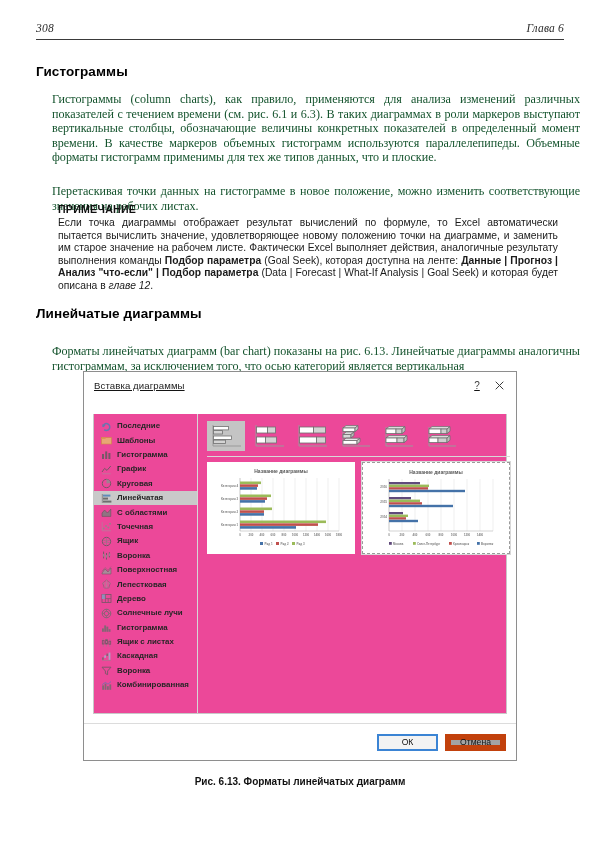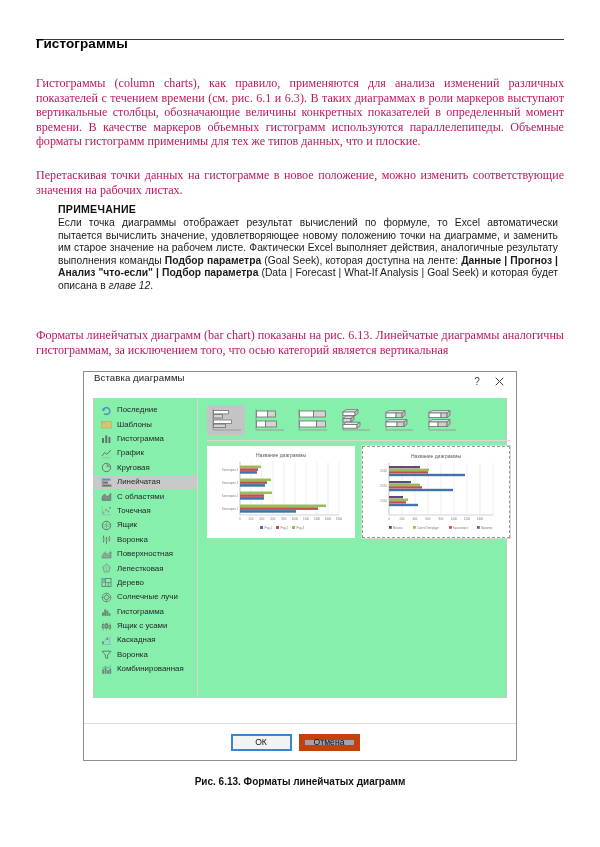--- a/index.html
+++ b/index.html
@@ -48,32 +48,32 @@
   
   h2.sec {
     position: absolute;
     margin: 0;
     font-family: "Liberation Sans", "DejaVu Sans", sans-serif;
     font-weight: bold;
     font-size: 13.5px;
     color: #000;
     letter-spacing: .1px;
   }
-  #h-hist { left: 36px; top: 36px; }
+  #h-hist { left: 36px; top: 64px; }
   #h-bar  { left: 36px; top: 306px; }
 
   
   p.body {
     position: absolute;
-    margin: 0;
+    margin: 16px;
     width: 528px;
     font-size: 12.1px;
     line-height: 14.6px;
     text-align: justify;
-    color: #be185d;
+    color: #14532d;
   }
   #p1 { left: 36px; top: 76px; }
   #p2 { left: 36px; top: 168px; }
   #p3 { left: 36px; top: 328px; }
 
   
   .note {
     position: absolute;
     left: 58px; top: 203px;
     width: 500px;
@@ -111,22 +111,24 @@
     border: 1px solid #8e8e8e;
     box-sizing: border-box;
     font-family: "Liberation Sans", "DejaVu Sans", sans-serif;
     box-shadow: 0 0 0 0 rgba(0,0,0,0);
   }
   .dlg-titlebar {
     position: relative;
     height: 26px;
     border-bottom: 0;
     display: flex;
+    align-items: center;
     padding: 0 6px 0 10px;
     background: #fff;
+    text-decoration: underline;
   }
   .dlg-title {
     font-size: 9.6px;
     color: #1b1b1b;
     flex: 1;
     letter-spacing: .1px;
   }
   .titlebtn {
     width: 22px; height: 18px;
     display: flex; align-items: center; justify-content: center;
@@ -169,27 +171,28 @@
   }
   .tab.active {
     border: 1px solid #c8c8c8;
     border-bottom: 1px solid #ffffff;
     background: #ffffff;
   }
 
   
   .dlg-body {
     position: relative;
-    margin: 0 9px;
+    margin: 16px 9px;
     height: 300px;
     border: 1px solid #c8c8c8;
     border-top: none;
     box-sizing: border-box;
     display: flex;
-    background: #86efac;
+    background: #ec4899;
+    font-weight: bold;
   }
 
   
   .cat-list {
     width: 104px;
     border-right: 1px solid #d6d6d6;
     padding-top: 5px;
     box-sizing: border-box;
     flex: 0 0 104px;
   }
@@ -263,21 +266,21 @@
   .preview svg { display: block; }
 
   
   .dlg-foot {
     position: absolute;
     left: 0; right: 0; bottom: 0;
     height: 37px;
     border-top: 1px solid #dcdcdc;
     display: flex;
     align-items: center;
-    justify-content: center;
+    justify-content: flex-end;
     padding-right: 10px;
     gap: 7px;
     box-sizing: border-box;
     background: #fff;
   }
   .btn {
     width: 61px; height: 17px;
     font-size: 8.6px;
     color: #111;
     background: #a3a3a3;
@@ -303,33 +306,38 @@
     font-size: 10px;
     font-weight: bold;
     color: #111;
   }
 </style>
 </head>
 <body>
 
 <div class="page">
 
+  <div class="runhead">
+    <span>308</span>
+    <span>Глава 6</span>
+  </div>
   <div class="runhead-rule"></div>
 
   <h2 class="sec" id="h-hist">Гистограммы</h2>
   <p class="body" id="p1">Гистограммы (column charts), как правило, применяются для анализа изменений различных показателей с течением времени (см. рис. 6.1 и 6.3). В таких диаграммах в роли маркеров выступают вертикальные столбцы, обозначающие величины конкретных показателей в определенный момент времени. В качестве маркеров объемных гистограмм используются параллелепипеды. Объемные форматы гистограмм применимы для тех же типов данных, что и плоские.</p>
   <p class="body" id="p2">Перетаскивая точки данных на гистограмме в новое положение, можно изменить соответствующие значения на рабочих листах.</p>
 
   <div class="note">
     <div class="note-title">ПРИМЕЧАНИЕ</div>
     <div class="note-body">
       <span>Если точка диаграммы отображает результат вычислений по формуле, то Excel автоматически пытается вычислить значение, удовлетворяющее новому положению точки на диаграмме, и заменить им старое значение на рабочем листе. Фактически Excel выполняет действия, аналогичные результату выполнения команды </span><b>Подбор параметра</b><span> (Goal Seek), которая доступна на ленте: </span><b>Данные | Прогноз | Анализ "что-если" | Подбор параметра</b><span> (Data | Forecast | What-If Analysis | Goal Seek) и которая будет описана в </span><i>главе 12</i><span>.</span>
     </div>
   </div>
 
+  <h2 class="sec" id="h-bar">Линейчатые диаграммы</h2>
   <p class="body" id="p3">Форматы линейчатых диаграмм (bar chart) показаны на рис. 6.13. Линейчатые диаграммы аналогичны гистограммам, за исключением того, что осью категорий является вертикальная</p>
 
   <div class="figure-wrap">
 
     <div class="dlg">
 
       <div class="dlg-titlebar">
         <span class="dlg-title">Вставка диаграммы</span>
         <span class="titlebtn">?</span>
         <span class="titlebtn">
@@ -507,21 +515,21 @@
 
           <div class="cat-item">
             <span class="cat-ico">
               <svg width="11" height="11" viewBox="0 0 11 11">
                   <path d="M2.2 1 L2.2 10 M5.5 1.6 L5.5 9.6 M8.8 1.2 L8.8 10" stroke="#8a8a8a" stroke-width=".6"></path>
                   <rect x="1.3" y="3.6" width="1.8" height="3.4" fill="none" stroke="#5b5b5b" stroke-width=".8"></rect>
                   <rect x="4.6" y="2.8" width="1.8" height="4.2" fill="none" stroke="#5b5b5b" stroke-width=".8"></rect>
                   <rect x="7.9" y="4.2" width="1.8" height="3" fill="none" stroke="#5b5b5b" stroke-width=".8"></rect>
                 </svg>
             </span>
-            <span class="cat-label">Ящик с усами</span>
+            <span class="cat-label">Ящик с листах</span>
           </div>
 
           <div class="cat-item">
             <span class="cat-ico">
               <svg width="11" height="11" viewBox="0 0 11 11">
                   <rect x="1" y="6.4" width="1.8" height="2.4" fill="#6d6d6d"></rect>
                   <rect x="3.2" y="4.4" width="1.8" height="2.4" fill="#9fb8d0"></rect>
                   <rect x="5.4" y="2.6" width="1.8" height="2.4" fill="#6d6d6d"></rect>
                   <rect x="7.6" y="1.6" width="1.8" height="7.2" fill="#9fb8d0"></rect>
                   <path d="M1 9.6 L10 9.6" stroke="#8a8a8a" stroke-width=".6"></path>

